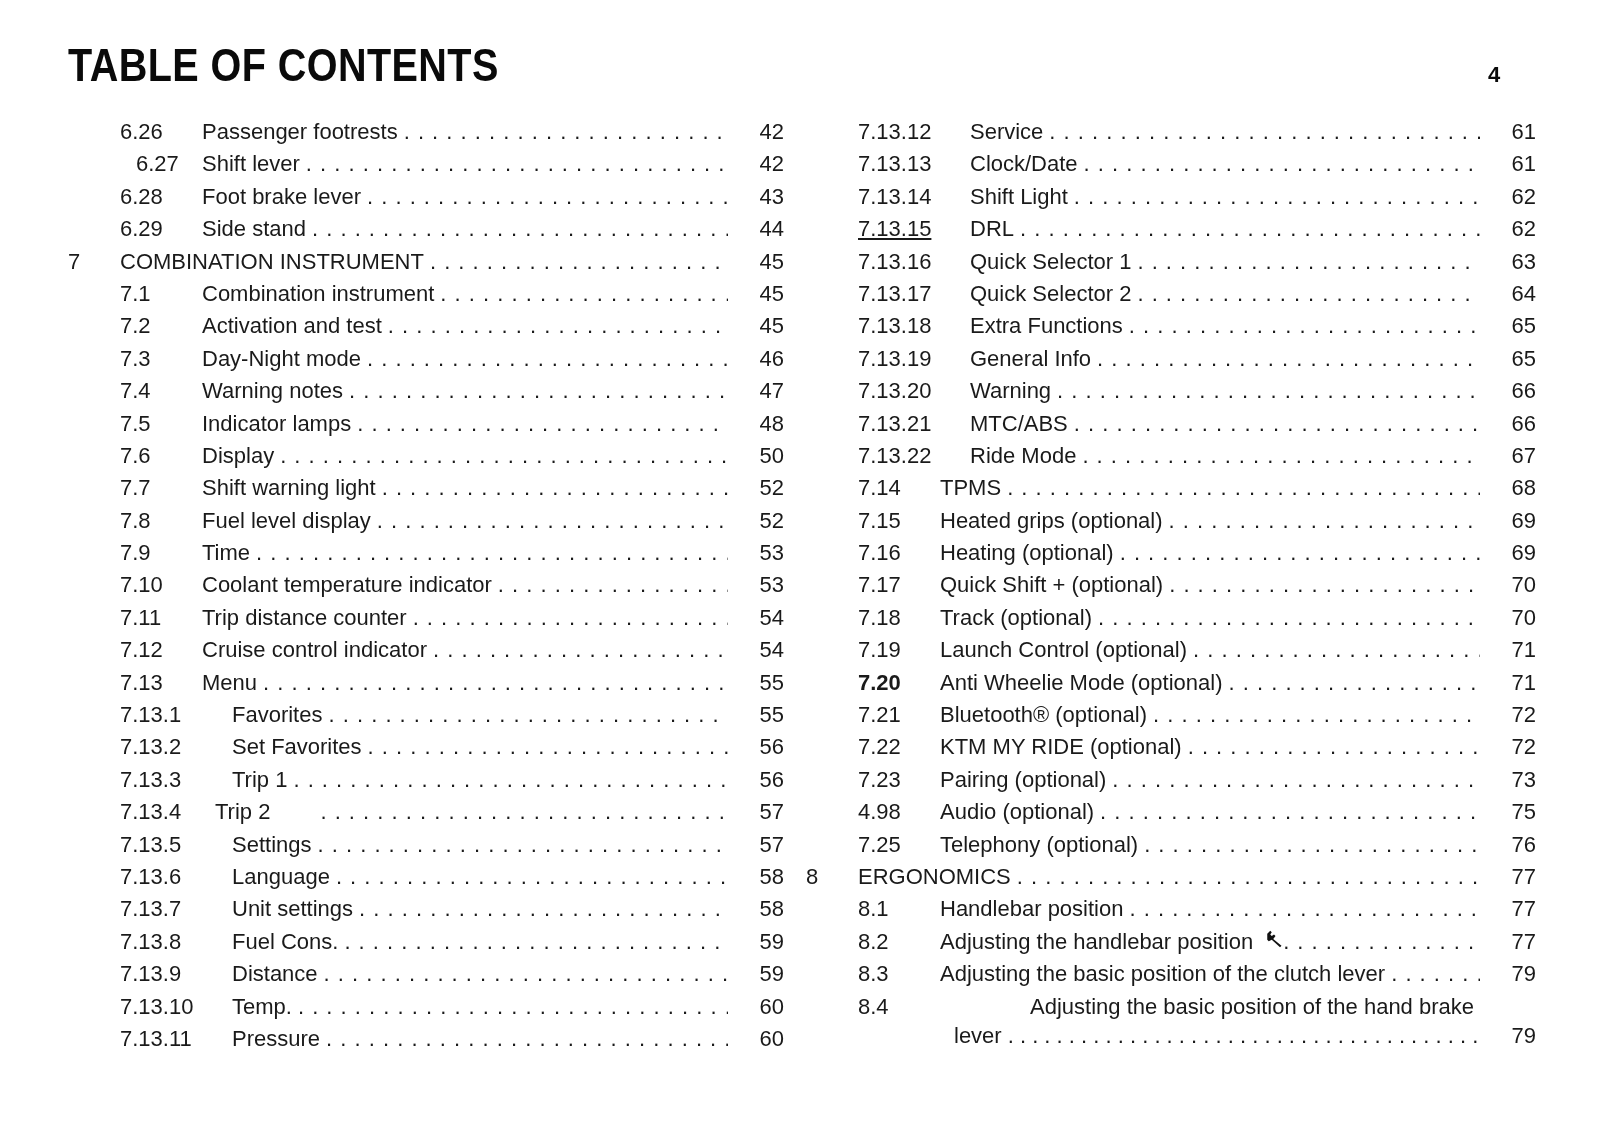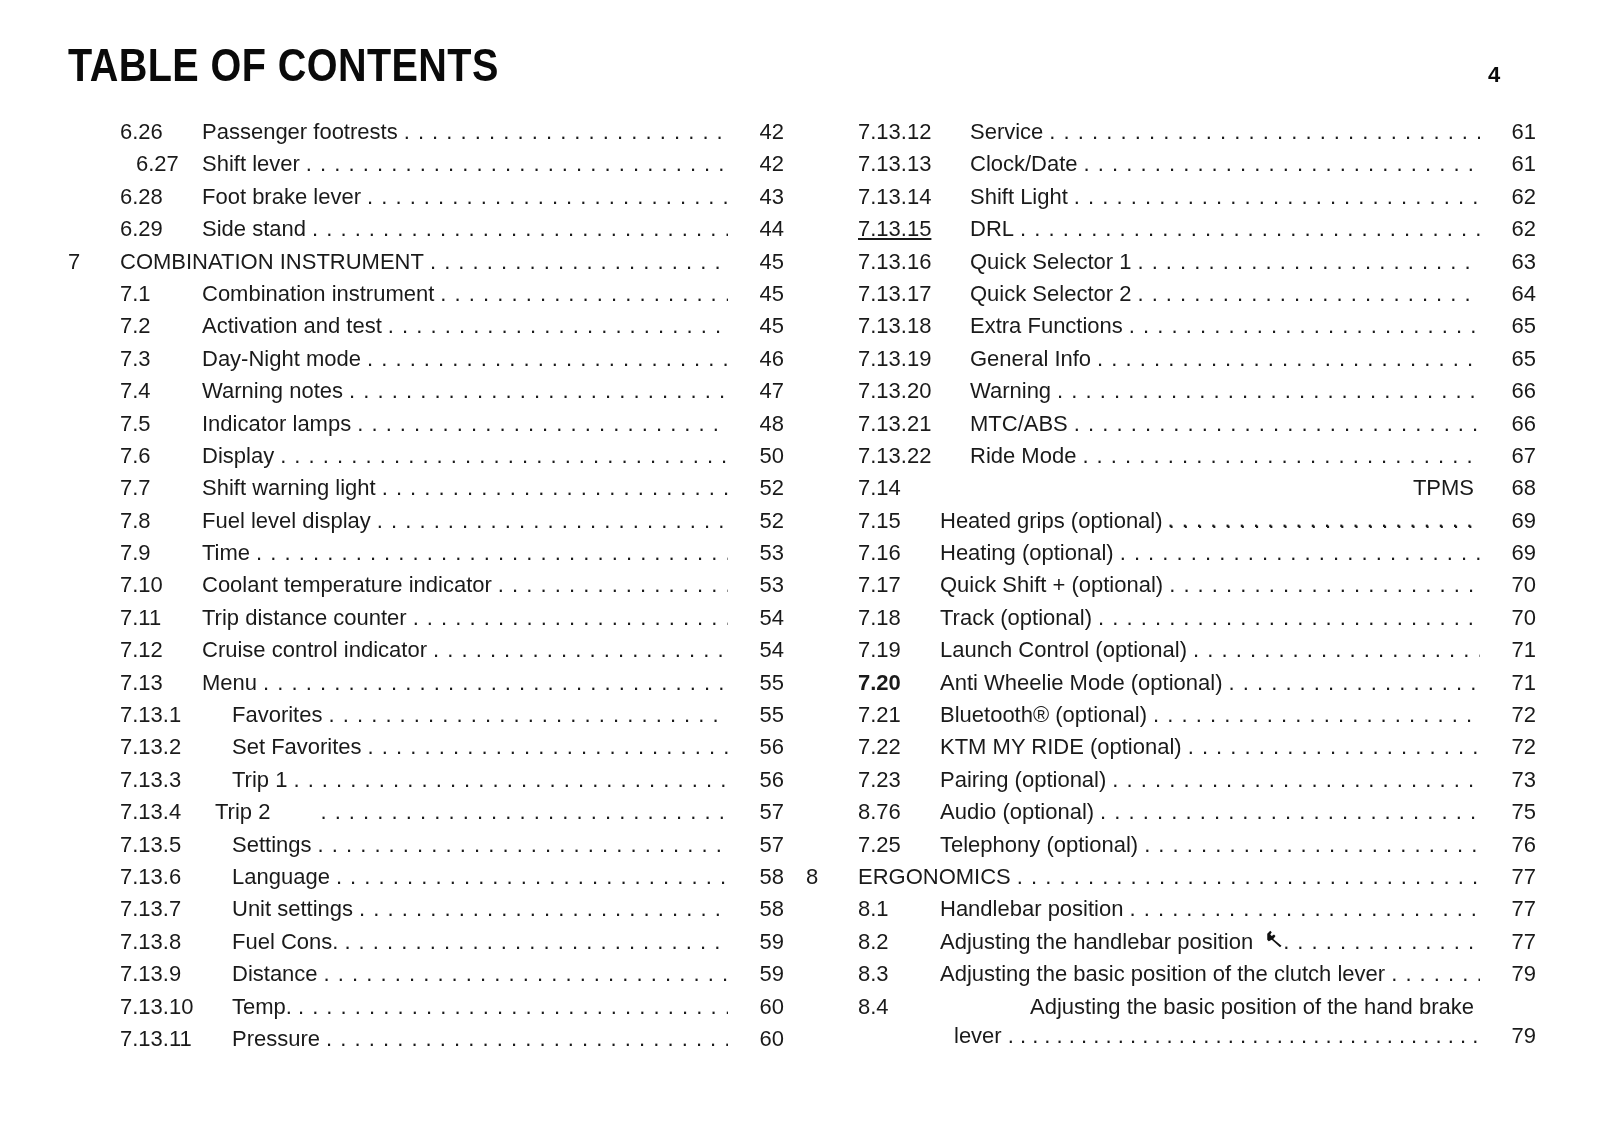--- a/index.html
+++ b/index.html
@@ -347,21 +347,21 @@
     <div class="row">
       <span class="num" style="left: 52px;">7.13.22</span>
       <span class="lbl" style="left: 164px;">
         <span class="text">Ride Mode</span>
         <span class="dots"> . . . . . . . . . . . . . . . . . . . . . . . . . . . . . . . . . . . . . . . . . . . . . . . . . . . . . . . . . . . . . . . . . . . . . . . . . . . . . . . . . . . . . . . . . . . . . . . . . . . . . . . . . . . . . . . . . . . . . . . . </span>
       </span>
       <span class="pg">67</span>
     </div>
     <div class="row">
       <span class="num" style="left: 52px;">7.14</span>
-      <span class="lbl" style="left: 134px; flex-direction: column;">
+      <span class="lbl" style="left: 134px;">
         <span class="text">TPMS</span>
         <span class="dots"> . . . . . . . . . . . . . . . . . . . . . . . . . . . . . . . . . . . . . . . . . . . . . . . . . . . . . . . . . . . . . . . . . . . . . . . . . . . . . . . . . . . . . . . . . . . . . . . . . . . . . . . . . . . . . . . . . . . . . . . . </span>
       </span>
       <span class="pg">68</span>
     </div>
     <div class="row">
       <span class="num" style="left: 52px;">7.15</span>
       <span class="lbl" style="left: 134px;">
         <span class="text">Heated grips (optional)</span>
         <span class="dots"> . . . . . . . . . . . . . . . . . . . . . . . . . . . . . . . . . . . . . . . . . . . . . . . . . . . . . . . . . . . . . . . . . . . . . . . . . . . . . . . . . . . . . . . . . . . . . . . . . . . . . . . . . . . . . . . . . . . . . . . . </span>
@@ -426,21 +426,21 @@
     </div>
     <div class="row">
       <span class="num" style="left: 52px;">7.23</span>
       <span class="lbl" style="left: 134px;">
         <span class="text">Pairing (optional)</span>
         <span class="dots"> . . . . . . . . . . . . . . . . . . . . . . . . . . . . . . . . . . . . . . . . . . . . . . . . . . . . . . . . . . . . . . . . . . . . . . . . . . . . . . . . . . . . . . . . . . . . . . . . . . . . . . . . . . . . . . . . . . . . . . . . </span>
       </span>
       <span class="pg">73</span>
     </div>
     <div class="row">
-      <span class="num" style="left: 52px;">8.76</span>
+      <span class="num" style="left: 52px;">4.98</span>
       <span class="lbl" style="left: 134px;">
         <span class="text">Audio (optional)</span>
         <span class="dots"> . . . . . . . . . . . . . . . . . . . . . . . . . . . . . . . . . . . . . . . . . . . . . . . . . . . . . . . . . . . . . . . . . . . . . . . . . . . . . . . . . . . . . . . . . . . . . . . . . . . . . . . . . . . . . . . . . . . . . . . . </span>
       </span>
       <span class="pg">75</span>
     </div>
     <div class="row">
       <span class="num" style="left: 52px;">7.25</span>
       <span class="lbl" style="left: 134px;">
         <span class="text">Telephony (optional)</span>

